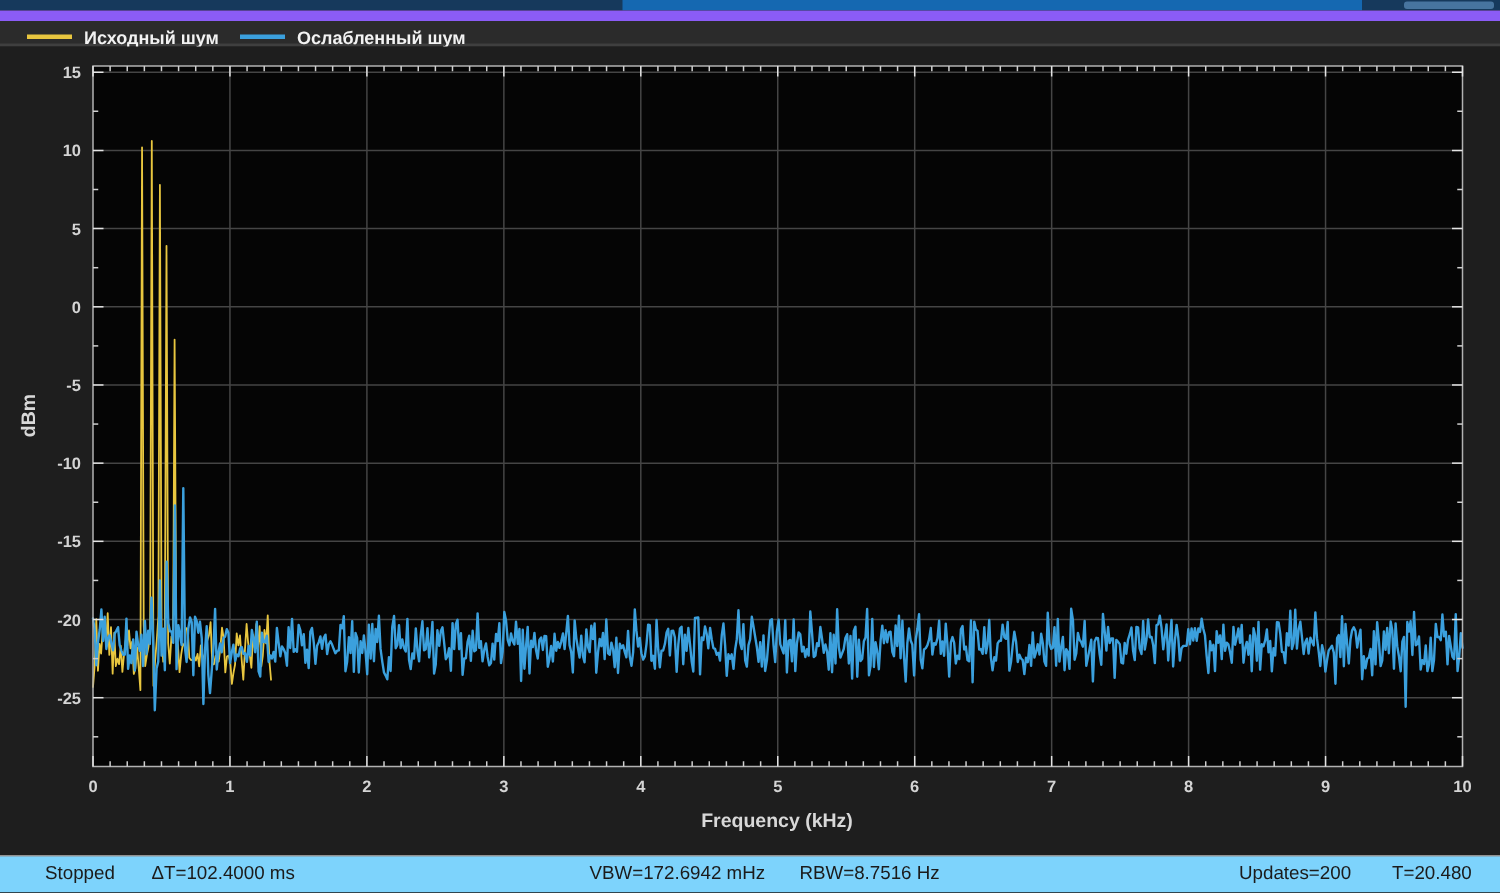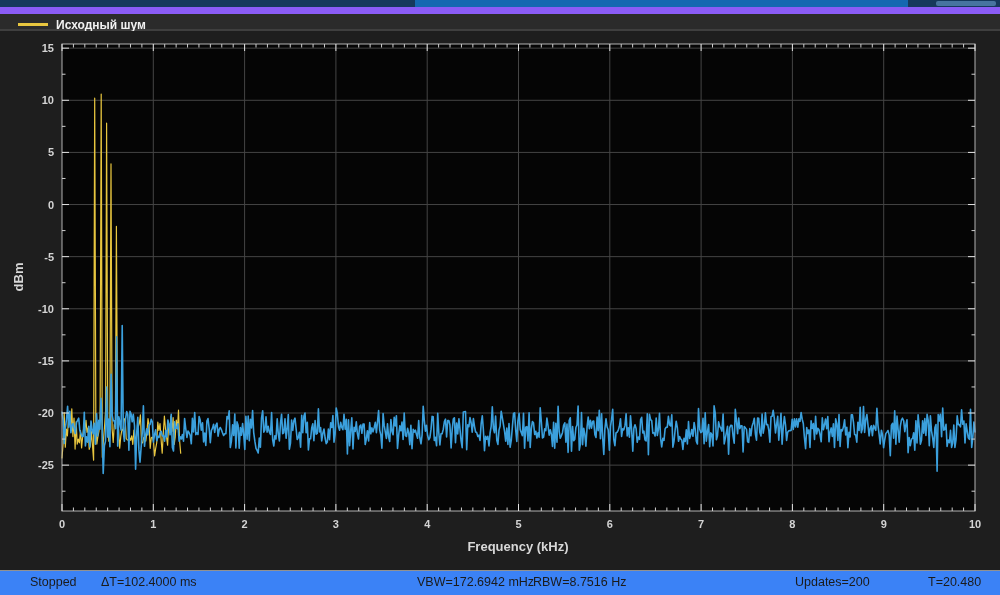--- a/index.html
+++ b/index.html
@@ -16,37 +16,41 @@
   .plot-bg{fill:#050505}
   .gridline{stroke:#454545;stroke-width:1}
   .plot-border{fill:none;stroke:#b2b2b2;stroke-width:1}
   .tick{stroke:#e3e3e3;stroke-width:1}
   .tick-minor{stroke:#cfcfcf;stroke-width:1}
   .tick-label{fill:#d4d4d4;font:bold 11px "Liberation Sans",sans-serif}
   .tl-x{text-anchor:middle}
   .tl-y{text-anchor:end}
   .axis-label{fill:#d8d8d8;font:bold 13px "Liberation Sans",sans-serif;text-anchor:middle}
   .trace{fill:none;stroke-linejoin:round;stroke-linecap:round}
-  .status-bar{position:relative;height:25px;background:#3b82f6;border-top:1px solid #919191;overflow:hidden}
+  .status-bar{position:relative;height:25px;background:#7dd3fc;border-top:1px solid #919191;overflow:hidden}
   .status-item{position:absolute;top:0;line-height:23px;font-size:12.5px;color:#1b1b1b;white-space:pre}
 </style>
 </head>
 <body>
 
 <div>
 
   <div class="top-strip" style="background: rgb(22, 57, 92);">
     <div class="strip-highlight" style="background: rgb(21, 104, 177);"></div>
     <div class="strip-thumb" style="background: rgb(71, 116, 159);"></div>
   </div>
 
   <div class="legend-bar">
     <div class="legend-item" style="left:18px">
       <span class="swatch" style="background: rgb(232, 198, 63);"></span>
       <span class="legend-label">Исходный шум</span>
+    </div>
+    <div class="legend-item" style="left:160px">
+      <span class="swatch" style="background: rgb(59, 160, 221);"></span>
+      <span class="legend-label">Ослабленный шум</span>
     </div>
   </div>
 
   <div class="figure">
     <svg id="plot-svg" width="1000" height="539" viewBox="0 0 1000 539">
       <rect class="plot-bg" x="62" y="13" width="913" height="467"></rect>
       <g id="grid">
           <line x1="153.3" x2="153.3" y1="13" y2="480" class="gridline"></line>
           <line x1="244.60000000000002" x2="244.60000000000002" y1="13" y2="480" class="gridline"></line>
           <line x1="335.9" x2="335.9" y1="13" y2="480" class="gridline"></line>
@@ -294,19 +298,19 @@
           <text x="54" y="438.13392857142856" class="tick-label tl-y">-25</text>
         </g>
       <text class="axis-label" x="518" y="520">Frequency (kHz)</text>
       <text class="axis-label" transform="translate(23 246) rotate(-90)">dBm</text>
     </svg>
   </div>
 
   <div class="status-bar">
       <span class="status-item" style="left: 30px;">Stopped</span>
       <span class="status-item" style="left: 101px;">ΔT=102.4000 ms</span>
-      <span class="status-item" style="left: 393px; margin-left: 24px;">VBW=172.6942 mHz</span>
+      <span class="status-item" style="left: 393px;">VBW=172.6942 mHz</span>
       <span class="status-item" style="left: 533px;">RBW=8.7516 Hz</span>
-      <span class="status-item" style="left: 795px;">Updates=200</span>
+      <span class="status-item" style="left: 826px;">Updates=200</span>
       <span class="status-item" style="left: 928px; text-align: right;">T=20.480</span>
     </div>
 
 </div>
 
 </body></html>

